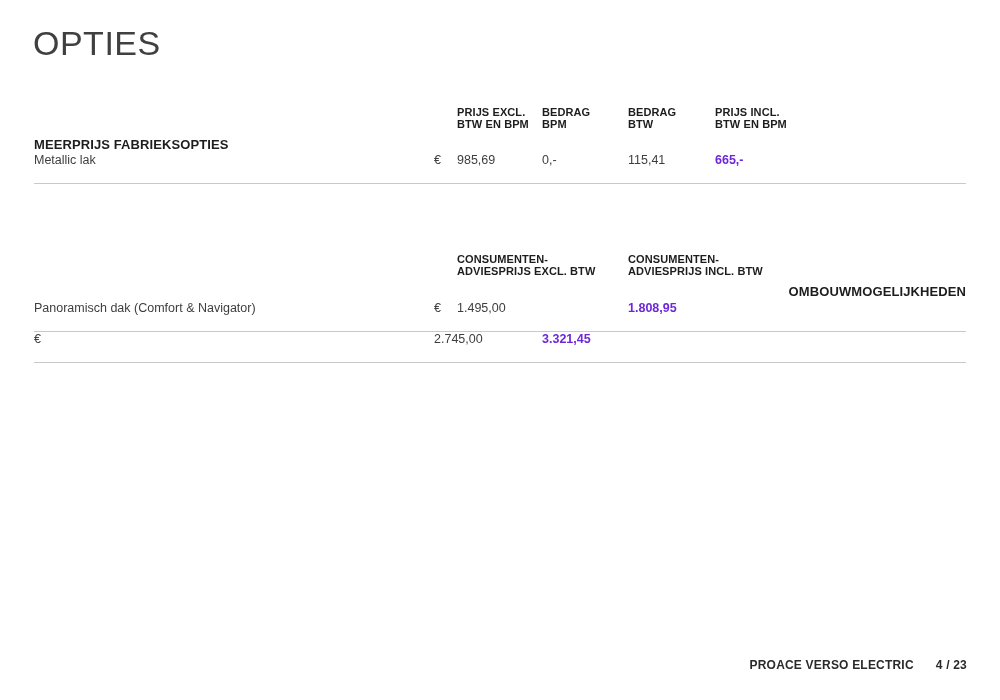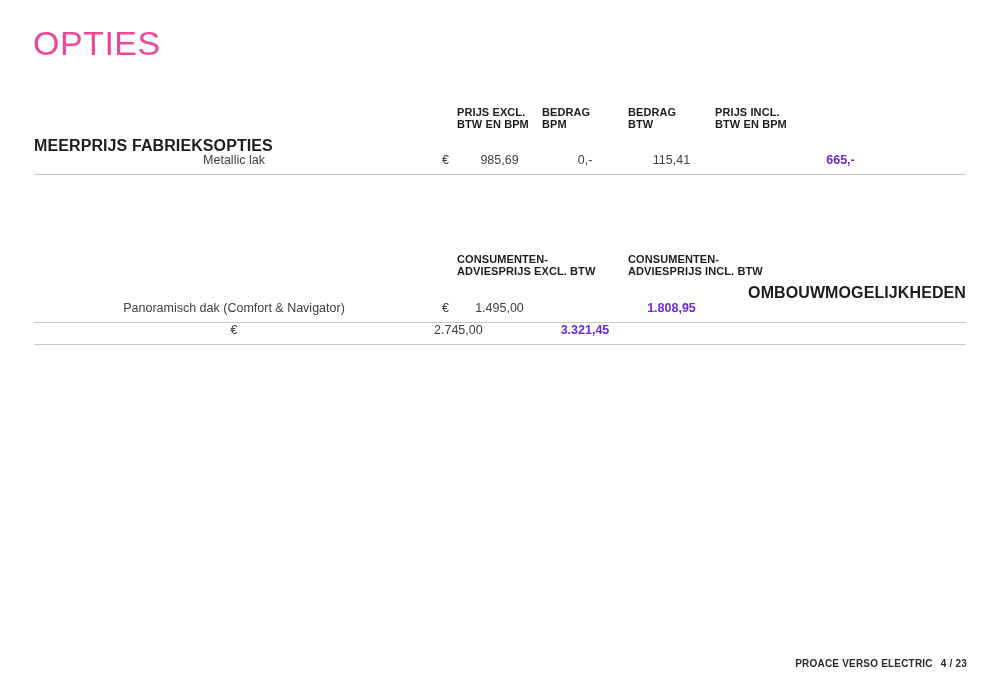--- a/index.html
+++ b/index.html
@@ -9,21 +9,21 @@
     font-family:"Liberation Sans", sans-serif;
     position:relative;
     overflow:hidden;
   }
   .page-title {
     position:absolute;
     left:33px; top:24px;
     font-size:34px;
     font-weight:300;
     letter-spacing:0.5px;
-    color:#ec4899;
+    color:#404040;
   }
   .price-table {
     position:absolute;
     left:34px;
     width:932px;
   }
   .t1 { top:107px; }
   .t2 { top:254px; }
   .grid-row {
     display:grid;
@@ -35,47 +35,46 @@
     font-size:11px;
     font-weight:bold;
     line-height:11.5px;
     color:#1d1d1d;
     white-space:nowrap;
     letter-spacing:0.1px;
   }
   .section-row-1 { height:16px; }
   .section-row-2 { height:17px;text-align:right; }
   .section-head {
-    font-size:16px;
+    font-size:13px;
     font-weight:bold;
     color:#1d1d1d;
     letter-spacing:0.1px;
     white-space:nowrap;
   }
   .data-row {
     font-size:12.5px;
     line-height:14px;
     color:#3e3e3e;
     border-bottom:1px solid #c9c9c9;
-    padding-bottom:7px;
-    text-align:center;
+    padding-bottom:16px;
   }
   .cell-label span { display:inline-block; max-width:330px; }
   .val-bold {
     font-weight:bold;
     color:#6d28d9;
   }
   .page-footer {
     position:absolute;
     right:33px; top:658px;
-    font-size:10px;
+    font-size:12px;
     font-weight:bold;
     color:#2a2a2a;
     display:inline-flex;
-    gap:8px;
+    gap:22px;
     letter-spacing:0.2px;
   }
 </style>
 </head>
 <body>
 
 <h1 class="page-title">OPTIES</h1>
 
 <div class="price-table t1">
   <div class="grid-row header-row">

